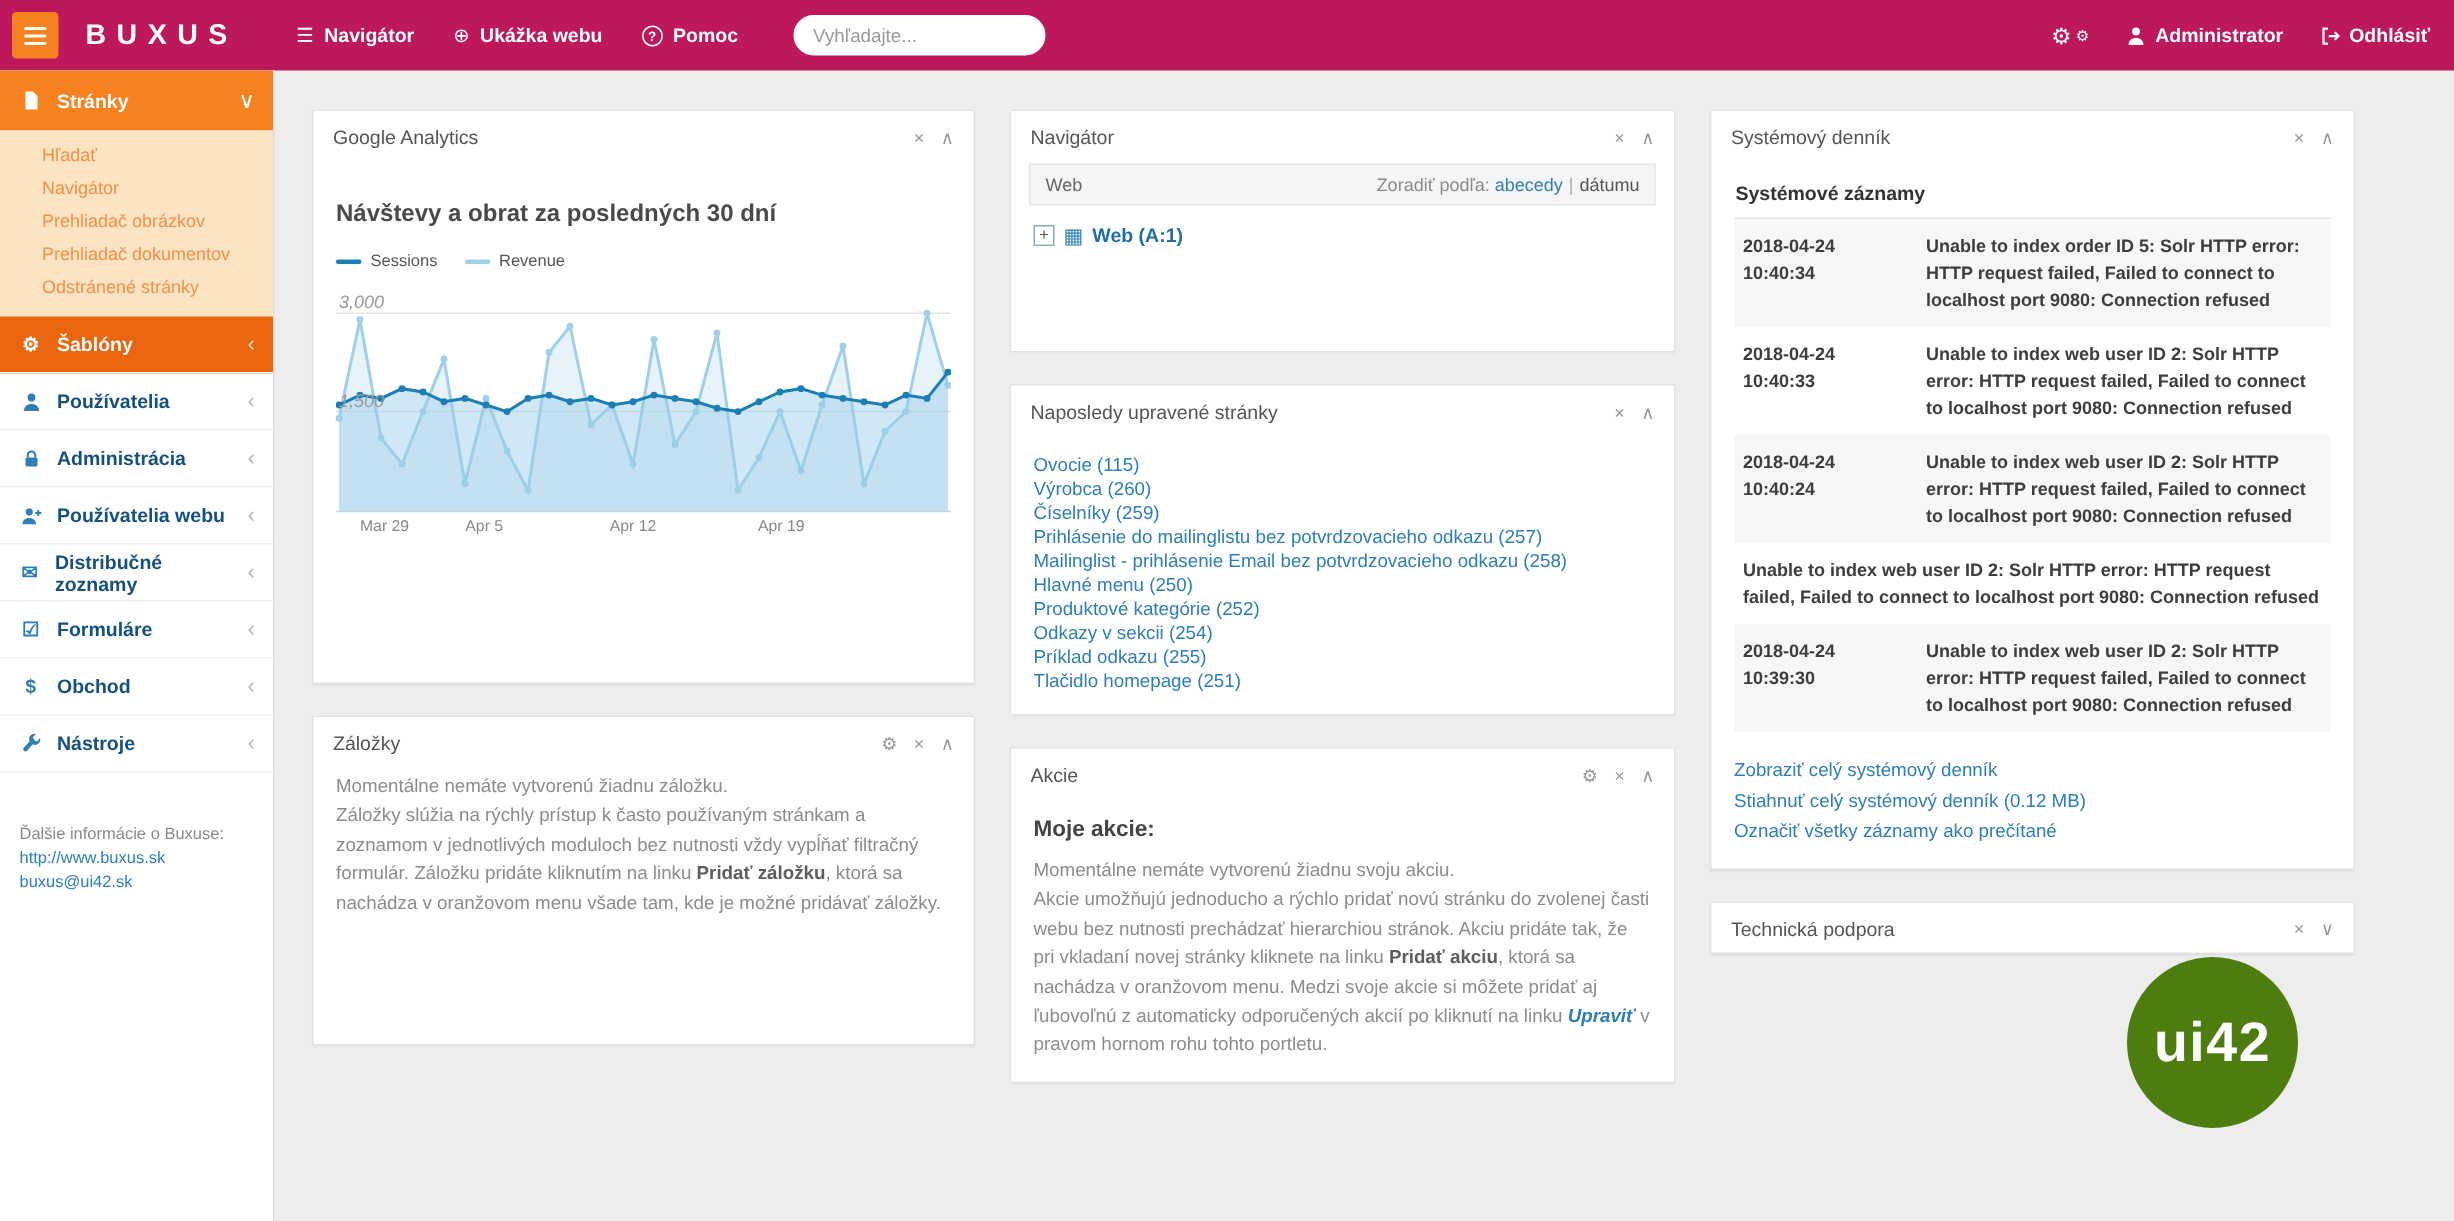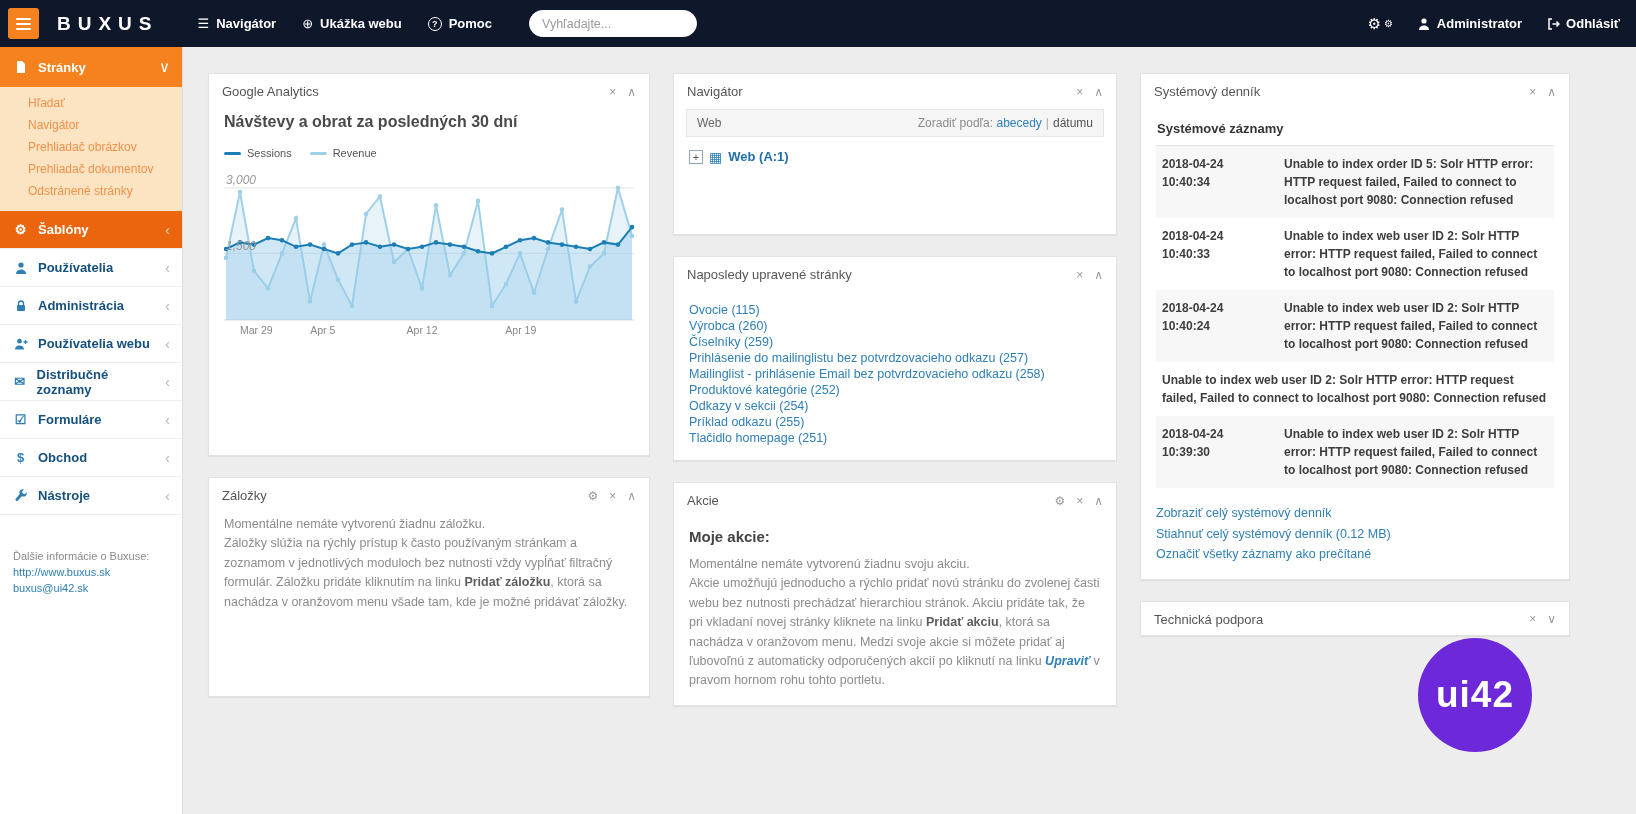--- a/index.html
+++ b/index.html
@@ -1,21 +1,21 @@
 <!DOCTYPE html>
 <html lang="sk"><head>
 <meta charset="utf-8">
 <style>
   * { box-sizing: border-box; margin: 0; padding: 0; }
   html, body { width: 1636px; height: 814px; }
   body { font-family: "Liberation Sans", sans-serif; background: #ededed; overflow: hidden; }
   a { text-decoration: none; cursor: pointer; }
 
   
-  .navbar { height: 47px; background: #0f172a; display: flex; align-items: center; padding: 0 16px 0 8px; }
+  .navbar { height: 47px; background: #be185d; display: flex; align-items: center; padding: 0 16px 0 8px; }
   .hamburger { width: 31px; height: 31px; background: #f5821f; border-radius: 3px; display: flex; flex-direction: column;
                justify-content: center; align-items: center; gap: 3px; cursor: pointer; flex: none; }
   .hamburger i { display: block; width: 15px; height: 2px; background: #fff; border-radius: 1px; }
   .brand { color: #fff; font-weight: bold; font-size: 19px; letter-spacing: 7px; margin-left: 18px; }
   .nav-menu { display: flex; margin-left: 26px; }
   .nav-item { color: #fff; font-size: 13px; font-weight: bold; padding: 8px 13px; display: flex; align-items: center; gap: 7px; cursor: pointer; }
   .nav-glyph { font-size: 13px; font-weight: normal; }
   .q-circle { width: 14px; height: 14px; border: 1.5px solid #fff; border-radius: 50%; font-size: 9px; font-weight: bold;
               display: inline-flex; align-items: center; justify-content: center; }
   .search { margin-left: 24px; }
@@ -58,21 +58,21 @@
 
   .portlet { background: #fff; border: 1px solid #e2e2e2; box-shadow: 0 1px 1px rgba(0,0,0,0.05); width: 100%; }
   .p-head { display: flex; align-items: center; padding: 10px 13px 8px; }
   .p-title { font-size: 13px; color: #555; }
   .p-tools { margin-left: auto; display: flex; gap: 11px; color: #9a9a9a; }
   .p-tool { cursor: pointer; font-size: 12px; line-height: 1; }
   .p-body { padding: 4px 15px 14px; }
 
   
   .portlet.ga { height: 383px; }
-  .ga-heading { font-size: 16px; font-weight: bold; color: #4a4a4a; margin: 2px 0 16px; }
+  .ga-heading { font-size: 16px; font-weight: bold; color: #4a4a4a; margin: 23px 0 16px; }
   .legend { display: flex; gap: 18px; font-size: 11px; color: #555; margin-bottom: 12px; }
   .legend-item { display: flex; align-items: center; gap: 6px; cursor: pointer; }
   .lg-marker { width: 17px; height: 3px; border-radius: 2px; display: inline-block; background: #999; }
   .chart-wrap { position: relative; }
   .chart-wrap svg { display: block; width: 100%; height: 150px; }
   .y-label { position: absolute; left: 2px; font-size: 12px; color: #999; font-style: italic; }
   .y-label.y1 { top: 2px; }
   .y-label.y2 { top: 68px; }
   .x-labels { position: relative; height: 16px; font-size: 10.5px; color: #888; margin-top: 3px; }
   .x-labels span { position: absolute; top: 0; }
@@ -111,21 +111,21 @@
   .sys-sub { font-weight: bold; font-size: 13px; color: #333; padding: 10px 1px 9px; border-bottom: 1px solid #e5e5e5; }
   .sys-row { display: flex; gap: 10px; padding: 9px 6px; font-size: 12px; font-weight: bold; color: #3d3d3d; line-height: 1.5; }
   .sys-row.alt { background: #f7f7f7; }
   .sys-time { width: 112px; flex: none; }
   .sys-msg { flex: 1; }
   .sys-links { margin-top: 15px; }
   .sys-links a { display: block; font-size: 12.5px; line-height: 1.65; color: #2e7fb5; }
 
   
   .watermark { position: fixed; right: 104px; bottom: 62px; width: 114px; height: 114px; border-radius: 50%;
-               background: #6d28d9; display: flex; align-items: center; justify-content: center; }
+               background: #4d7c0f; display: flex; align-items: center; justify-content: center; }
   .watermark span { color: #fff; font-size: 37px; font-weight: bold; letter-spacing: 1px; }
 </style>
 </head>
 <body>
 
 <div class="navbar">
   <div class="hamburger">
       <i></i>
       <i></i>
       <i></i>
@@ -409,20 +409,21 @@
             <span class="p-tool">∧</span>
           </span>
         </div>
         <div class="p-body">
           <div class="link-list">
             <a>Ovocie (115)</a>
             <a>Výrobca (260)</a>
             <a>Číselníky (259)</a>
             <a>Prihlásenie do mailinglistu bez potvrdzovacieho odkazu (257)</a>
             <a>Mailinglist - prihlásenie Email bez potvrdzovacieho odkazu (258)</a>
+            <a>Hlavné menu (250)</a>
             <a>Produktové kategórie (252)</a>
             <a>Odkazy v sekcii (254)</a>
             <a>Príklad odkazu (255)</a>
             <a>Tlačidlo homepage (251)</a>
           </div>
         </div>
       </div>
 
       <div class="portlet akc">
         <div class="p-head">

